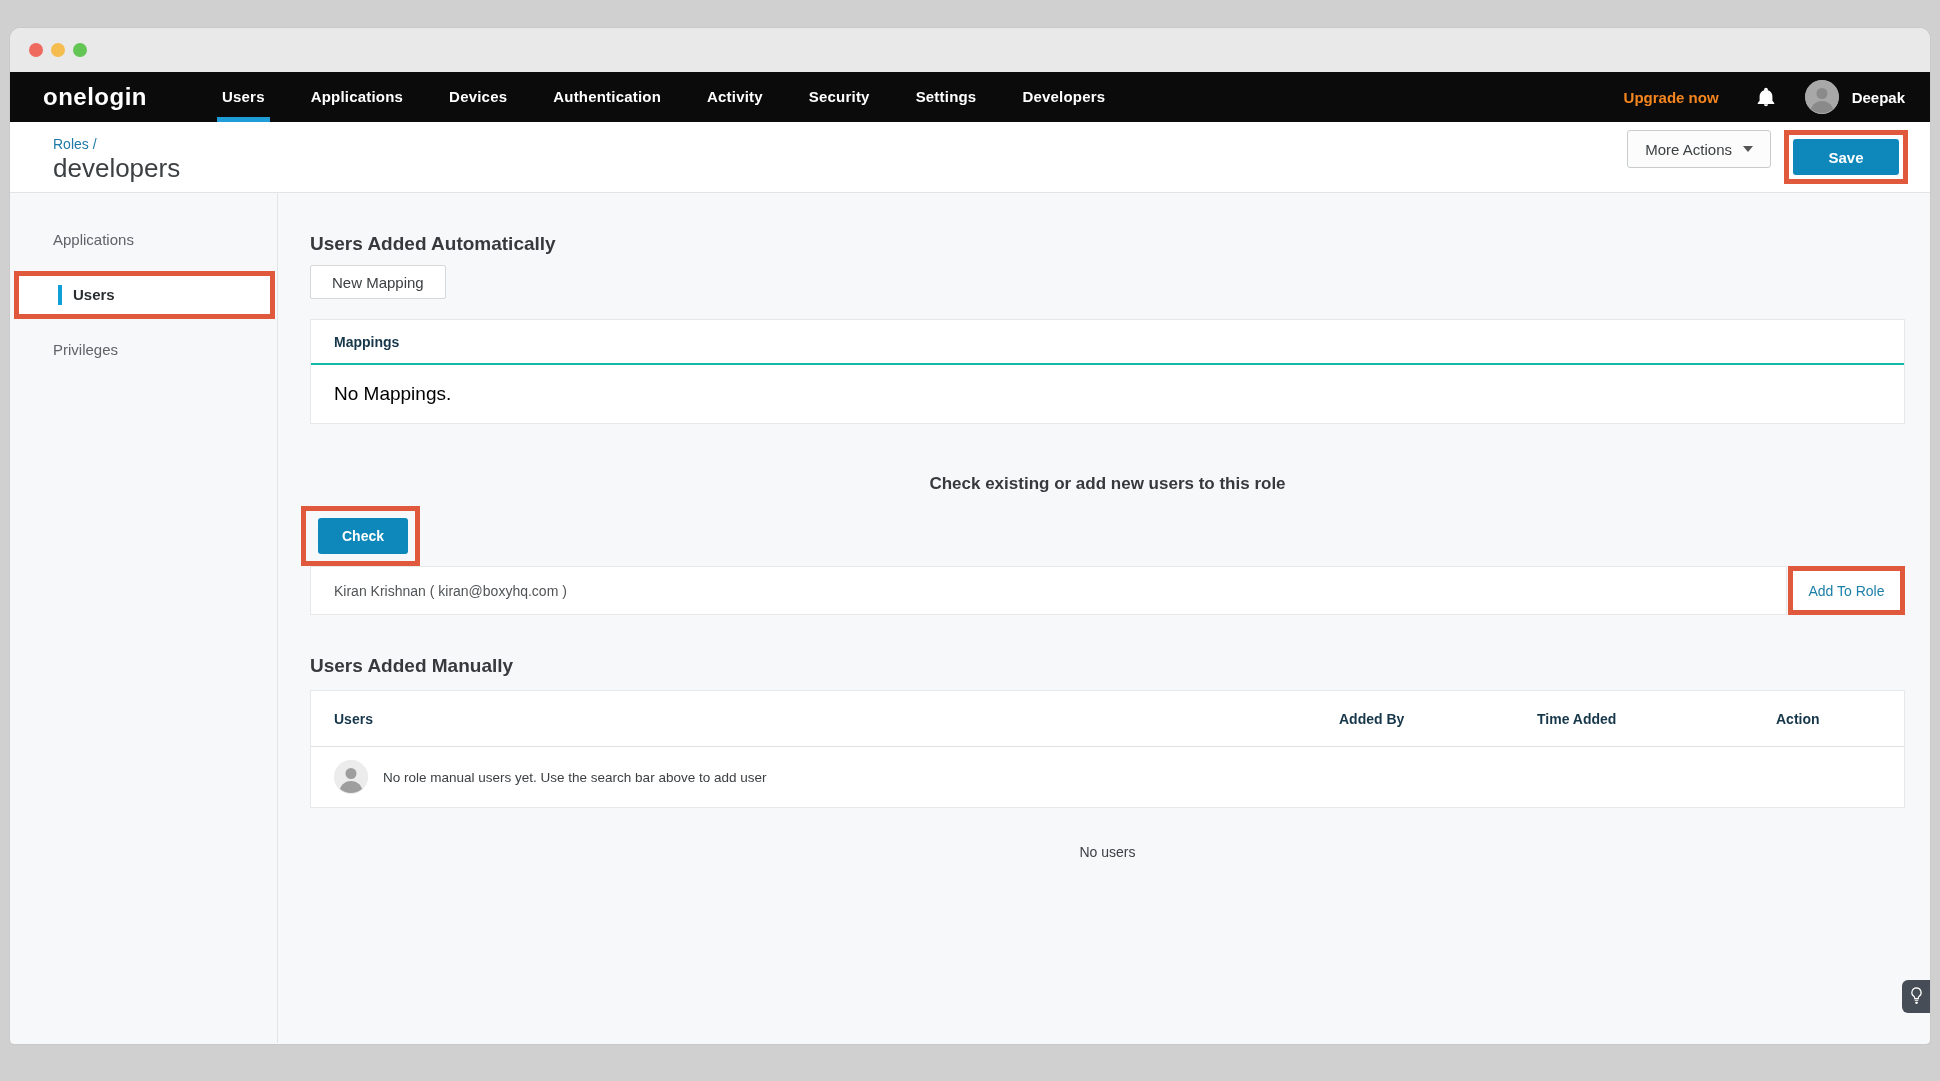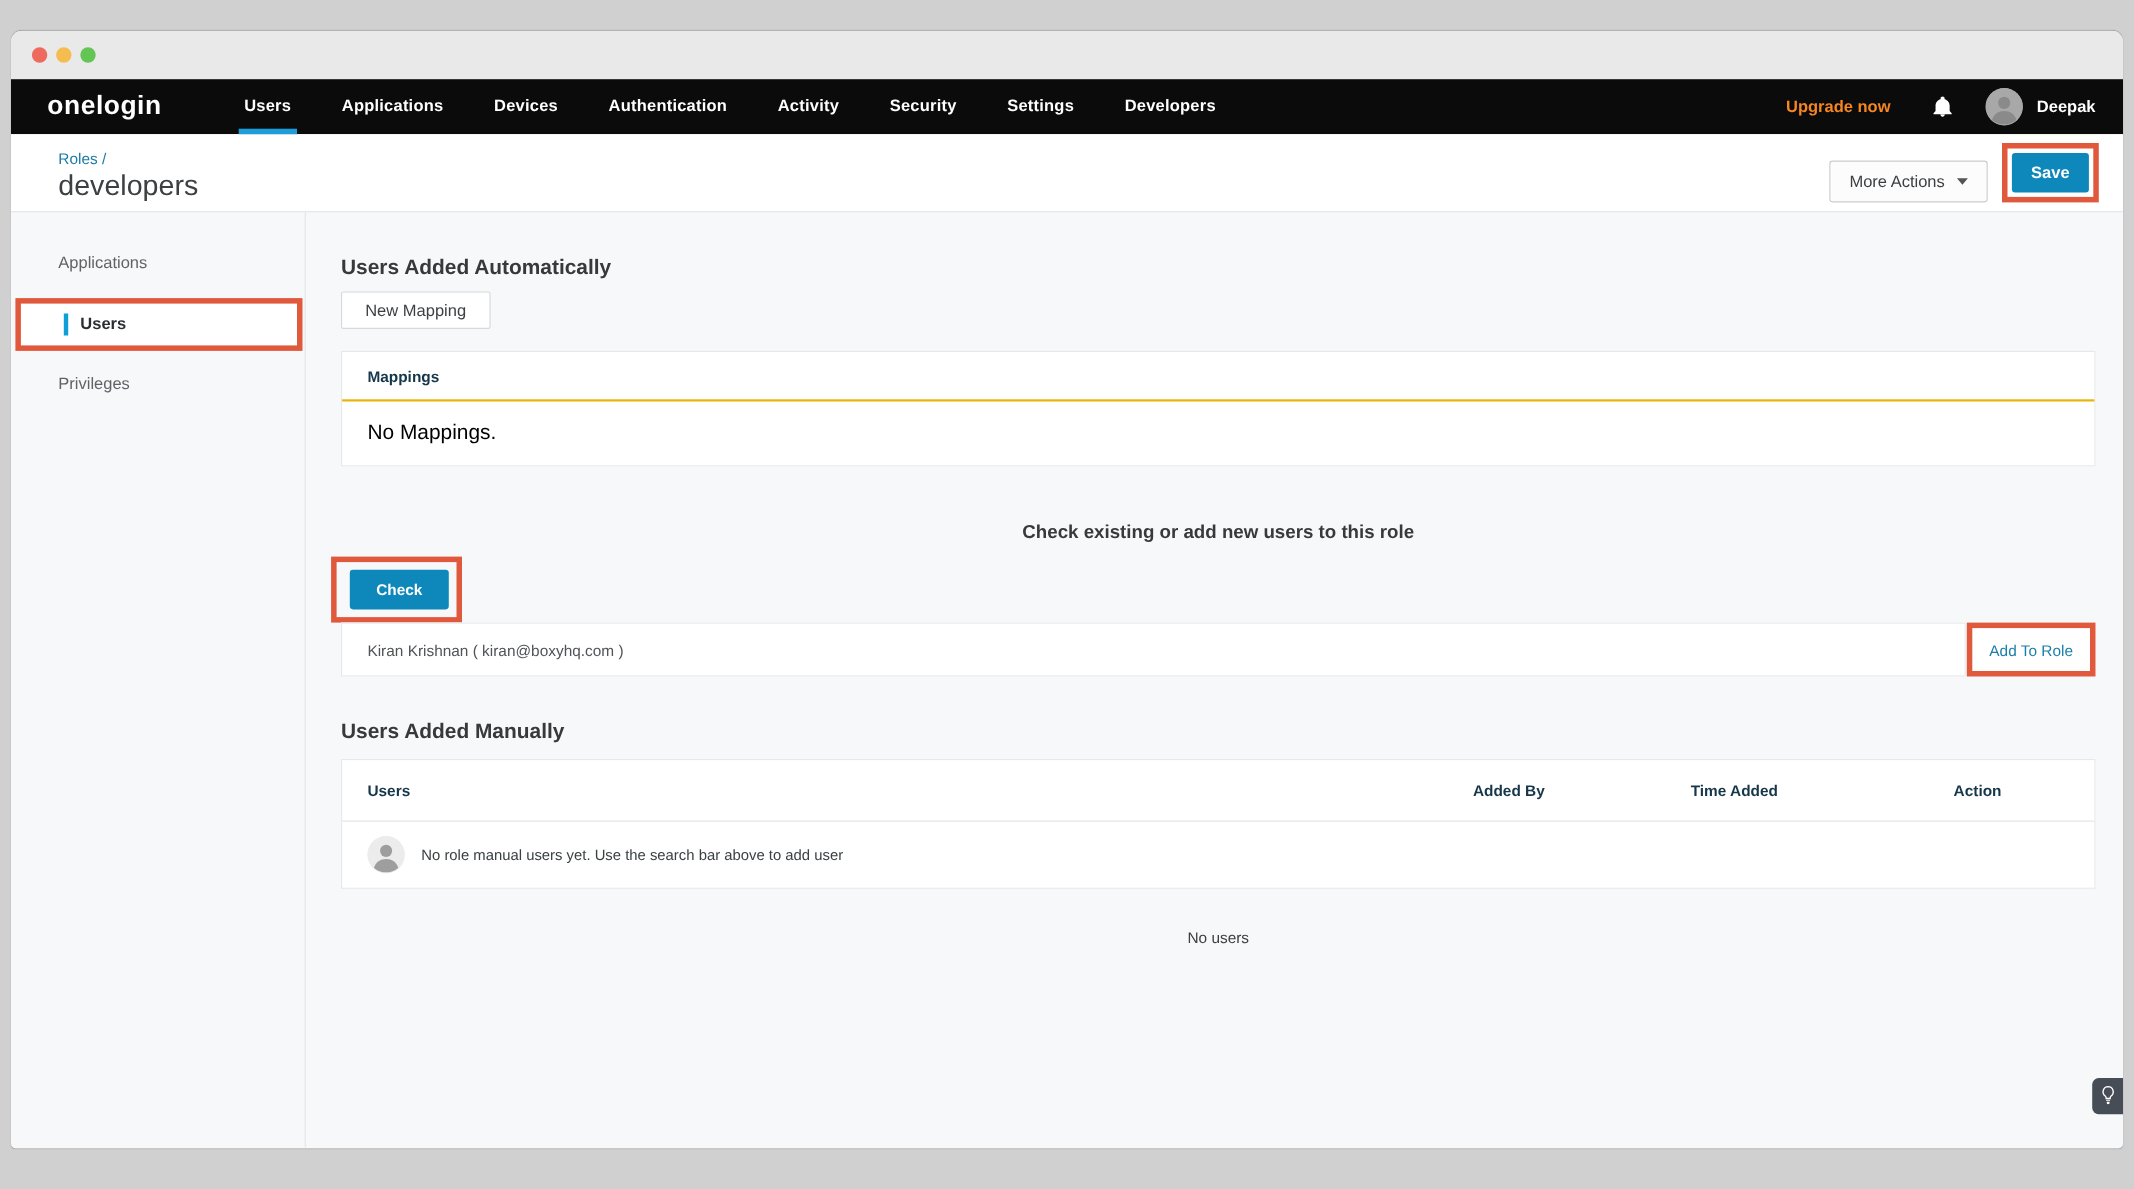--- a/index.html
+++ b/index.html
@@ -32,49 +32,49 @@
   .avatar { width:34px; height:34px; border-radius:50%; background:#a8a8a8; overflow:hidden; position:relative; margin-right:13px; cursor:pointer; }
   .avatar svg { position:absolute; left:0; top:0; }
   .username { color:#fff; font-size:15px; font-weight:bold; cursor:pointer; }
 
   
   .pagehead { height:71px; background:#fff; border-bottom:1px solid #e2e3e5;
     display:flex; align-items:center; justify-content:space-between; padding:0 22px 0 43px; }
   .crumb-wrap { padding-top:2px; }
   .crumb { color:#1d79a7; font-size:14px; text-decoration:none; display:block; margin-bottom:3px; }
   .page-title { color:#3c4043; font-size:26px; font-weight:normal; line-height:1; }
-  .head-actions { display:flex; align-items:flex-end; }
+  .head-actions { display:flex; align-items:flex-start; }
   .btn-more { height:38px; background:#fcfcfc; border:1px solid #c9cccf; border-radius:3px;
     color:#3c4043; font-size:15px; padding:0 17px; display:flex; align-items:center; cursor:pointer; font-family:inherit; }
   .caret { display:inline-block; width:0; height:0; border-left:5px solid transparent; border-right:5px solid transparent;
     border-top:6px solid #555; margin-left:11px; }
   .annot { border:5px solid #e1593c; }
   .save-annot { margin-left:13px; padding:4px; background:transparent; }
-  .btn-save { width:70px; height:36px; background:#0e88ba; border:none; border-radius:3px;
+  .btn-save { width:106px; height:36px; background:#0e88ba; border:none; border-radius:3px;
     color:#fff; font-size:15px; font-weight:bold; cursor:pointer; font-family:inherit; }
 
   
   .content { display:flex; height:850px; }
   .sidebar { width:268px; border-right:1px solid #e3e4e6; padding-top:24px; flex-shrink:0; }
   .side-item { height:46px; line-height:46px; padding-left:43px; color:#5f6368; font-size:15px; cursor:pointer; }
   .side-annot { margin:8px 2px 8px 4px; background:#fff; }
   .side-item.active { height:38px; line-height:38px; color:#2b2e31; font-weight:bold; padding-left:39px;
     display:flex; align-items:center; }
   .side-bar-mark { width:4px; height:20px; background:#0e9fd7; margin-right:11px; }
 
   .main { flex:1; padding:0 25px 0 32px; position:relative; }
   .h-lg { color:#37393c; font-size:19px; font-weight:bold; margin-top:40px; }
   .h-md { color:#37393c; font-size:17px; font-weight:bold; margin-top:50px;text-align:center; }
 
   .btn-newmap { margin-top:10px; height:34px; background:#fff; border:1px solid #d6d8da; border-radius:2px;
     color:#3c4043; font-size:15px; padding:0 21px; cursor:pointer; font-family:inherit; display:block; }
 
   .tbl { background:#fff; border:1px solid #e7e8ea; margin-top:20px; }
   .tbl-head { display:grid; grid-template-columns:803px 1fr; height:45px; align-items:center;
-    border-bottom:2px solid #eab308; padding-left:23px; }
+    border-bottom:2px solid #14b8a6; padding-left:23px; }
   .tbl-head .th { color:#16364a; font-size:14px; font-weight:bold; }
   .tbl-empty { height:58px; display:flex; align-items:center; padding-left:23px; color:#000000; font-size:19px; }
 
   .search-annot { margin-top:12px; margin-left:-9px; padding:7px; display:inline-flex; background:transparent; }
   .search-input { width:297px; height:36px; border:1px solid #c8cbce; border-radius:3px; padding:0 12px;
     font-size:14px; color:#3c4043; font-family:inherit; background:#fff; }
   .search-input::placeholder { color:#9aa0a6; }
   .btn-check { width:90px; height:36px; margin-left:5px; background:#0e88ba; border:none; border-radius:3px;
     color:#fff; font-size:14px; font-weight:bold; cursor:pointer; font-family:inherit; }
 

